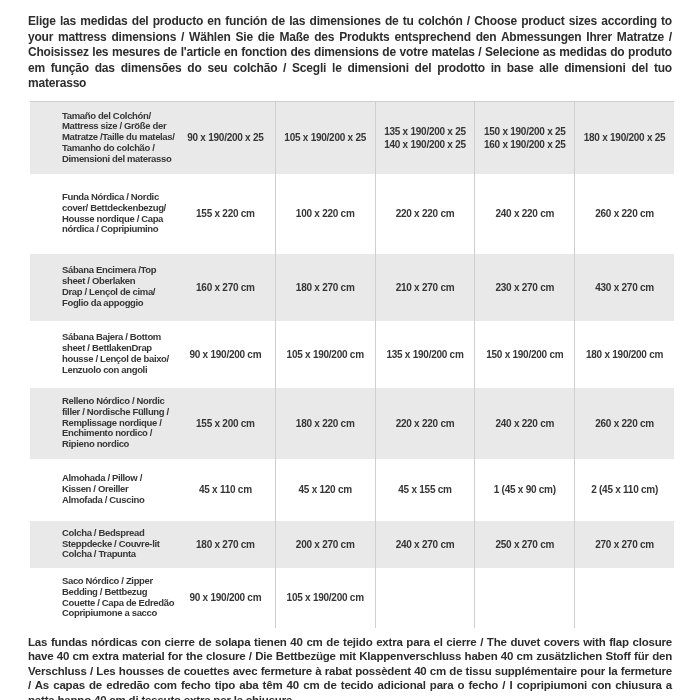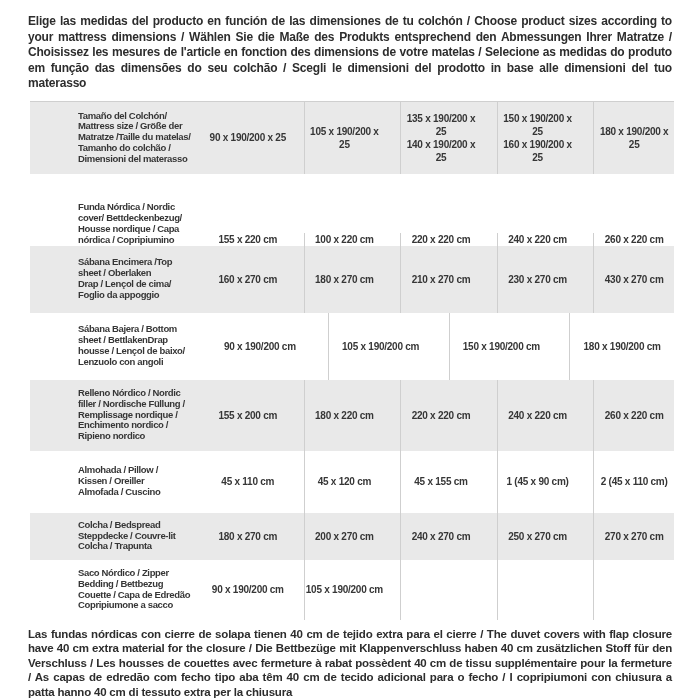--- a/index.html
+++ b/index.html
@@ -31,33 +31,32 @@
     border-top:1px solid var(--grid-line);
   }
   .row{
     display:flex;
     align-items:stretch;
     width:100%;
   }
   .row:nth-child(odd){background:var(--row-shade);}
   .row:nth-child(even){background:var(--row-plain);}
   .row:nth-child(1){height:72px;}
-  .row:nth-child(2){height:72px;align-items:flex-end;}
+  .row:nth-child(2){height:80px;}
   .row:nth-child(3){height:67px;}
   .row:nth-child(4){height:67px;}
   .row:nth-child(5){height:71px;}
   .row:nth-child(6){height:62px;}
   .row:nth-child(7){height:47px;}
   .row:nth-child(8){height:60px;}
   .cell{
     display:flex;
     align-items:center;
     white-space:pre-line;
     color:var(--text-cell);
-    margin-left:16px;
   }
   .cell.label{
     width:146px;
     padding-left:32px;
     font-size:9.5px;
     line-height:10.8px;
     letter-spacing:-0.35px;
     overflow:hidden;
   }
   .cell.val{
@@ -126,20 +125,21 @@
       <div class="cell val">430 x 270 cm</div>
     </div>
 
     <div class="row">
       <div class="cell label">Sábana Bajera / Bottom
 sheet / BettlakenDrap
 housse / Lençol de baixo/
 Lenzuolo con angoli</div>
       <div class="cell val">90 x 190/200 cm</div>
       <div class="cell val">105 x 190/200 cm</div>
+      <div class="cell val">135 x 190/200 cm</div>
       <div class="cell val">150 x 190/200 cm</div>
       <div class="cell val">180 x 190/200 cm</div>
     </div>
 
     <div class="row">
       <div class="cell label">Relleno Nórdico / Nordic
 filler / Nordische Füllung /
 Remplissage nordique /
 Enchimento nordico /
 Ripieno nordico</div>

